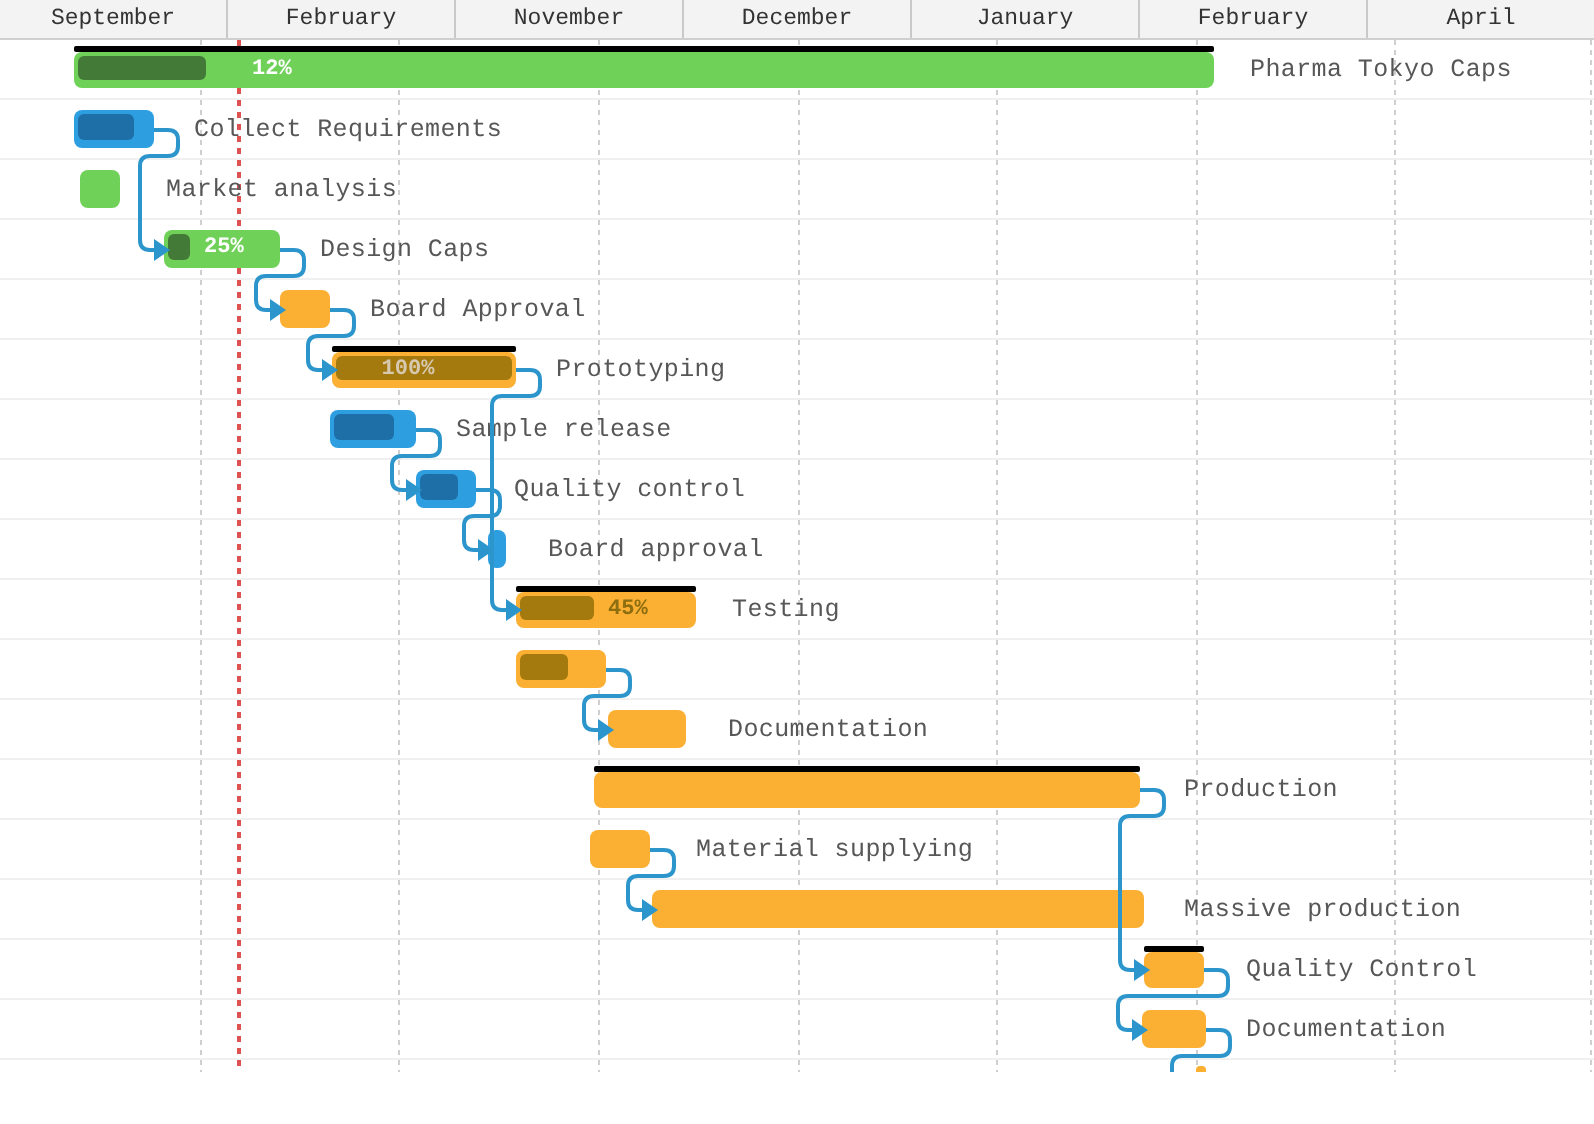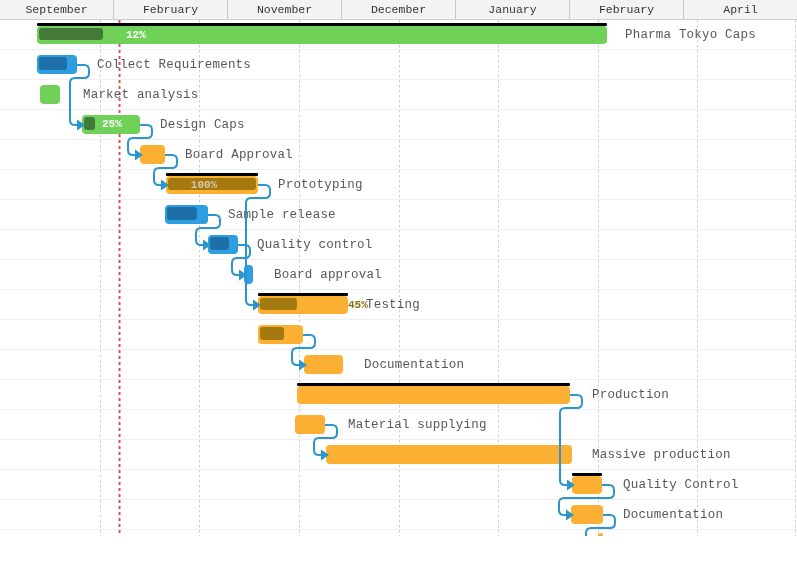--- a/index.html
+++ b/index.html
@@ -112,21 +112,21 @@
       </div>
       <div class="task-label" style="left: 257px; top: 230px;">Quality control</div>
       <div class="task-bar" style="left: 244px; top: 265px; width: 9px; height: 19px; background: rgb(45, 159, 224);">
         <div class="task-progress" style="left: 2px; top: 2px; width: 1px; height: 13px; background: rgb(30, 111, 167);"></div>
       </div>
       <div class="task-label" style="left: 274px; top: 260px;">Board approval</div>
       <div class="summary-line" style="left: 258px; top: 293px; width: 90px; background: rgb(0, 0, 0);"></div>
       <div class="task-bar" style="left: 258px; top: 296px; width: 90px; height: 18px; background: rgb(251, 176, 51);">
         <div class="task-progress" style="left: 2px; top: 2px; width: 37px; height: 12px; background: rgb(164, 121, 14);"></div>
       </div>
-      <div class="pct-label" style="left: 304px; top: 296px; color: rgb(140, 109, 16); margin-left: 44px;">45%</div>
+      <div class="pct-label" style="left: 304px; top: 296px; color: rgb(140, 109, 16);">45%</div>
       <div class="task-label" style="left: 366px; top: 290px;">Testing</div>
       <div class="task-bar" style="left: 258px; top: 325px; width: 45px; height: 19px; background: rgb(251, 176, 51);">
         <div class="task-progress" style="left: 2px; top: 2px; width: 24px; height: 13px; background: rgb(164, 121, 14);"></div>
       </div>
       <div class="task-bar" style="left: 304px; top: 355px; width: 39px; height: 19px; background: rgb(251, 176, 51);"></div>
       <div class="task-label" style="left: 364px; top: 350px;">Documentation</div>
       <div class="summary-line" style="left: 297px; top: 383px; width: 273px; background: rgb(0, 0, 0);"></div>
       <div class="task-bar" style="left: 297px; top: 386px; width: 273px; height: 18px; background: rgb(251, 176, 51);"></div>
       <div class="task-label" style="left: 592px; top: 380px;">Production</div>
       <div class="task-bar" style="left: 295px; top: 415px; width: 30px; height: 19px; background: rgb(251, 176, 51);"></div>

